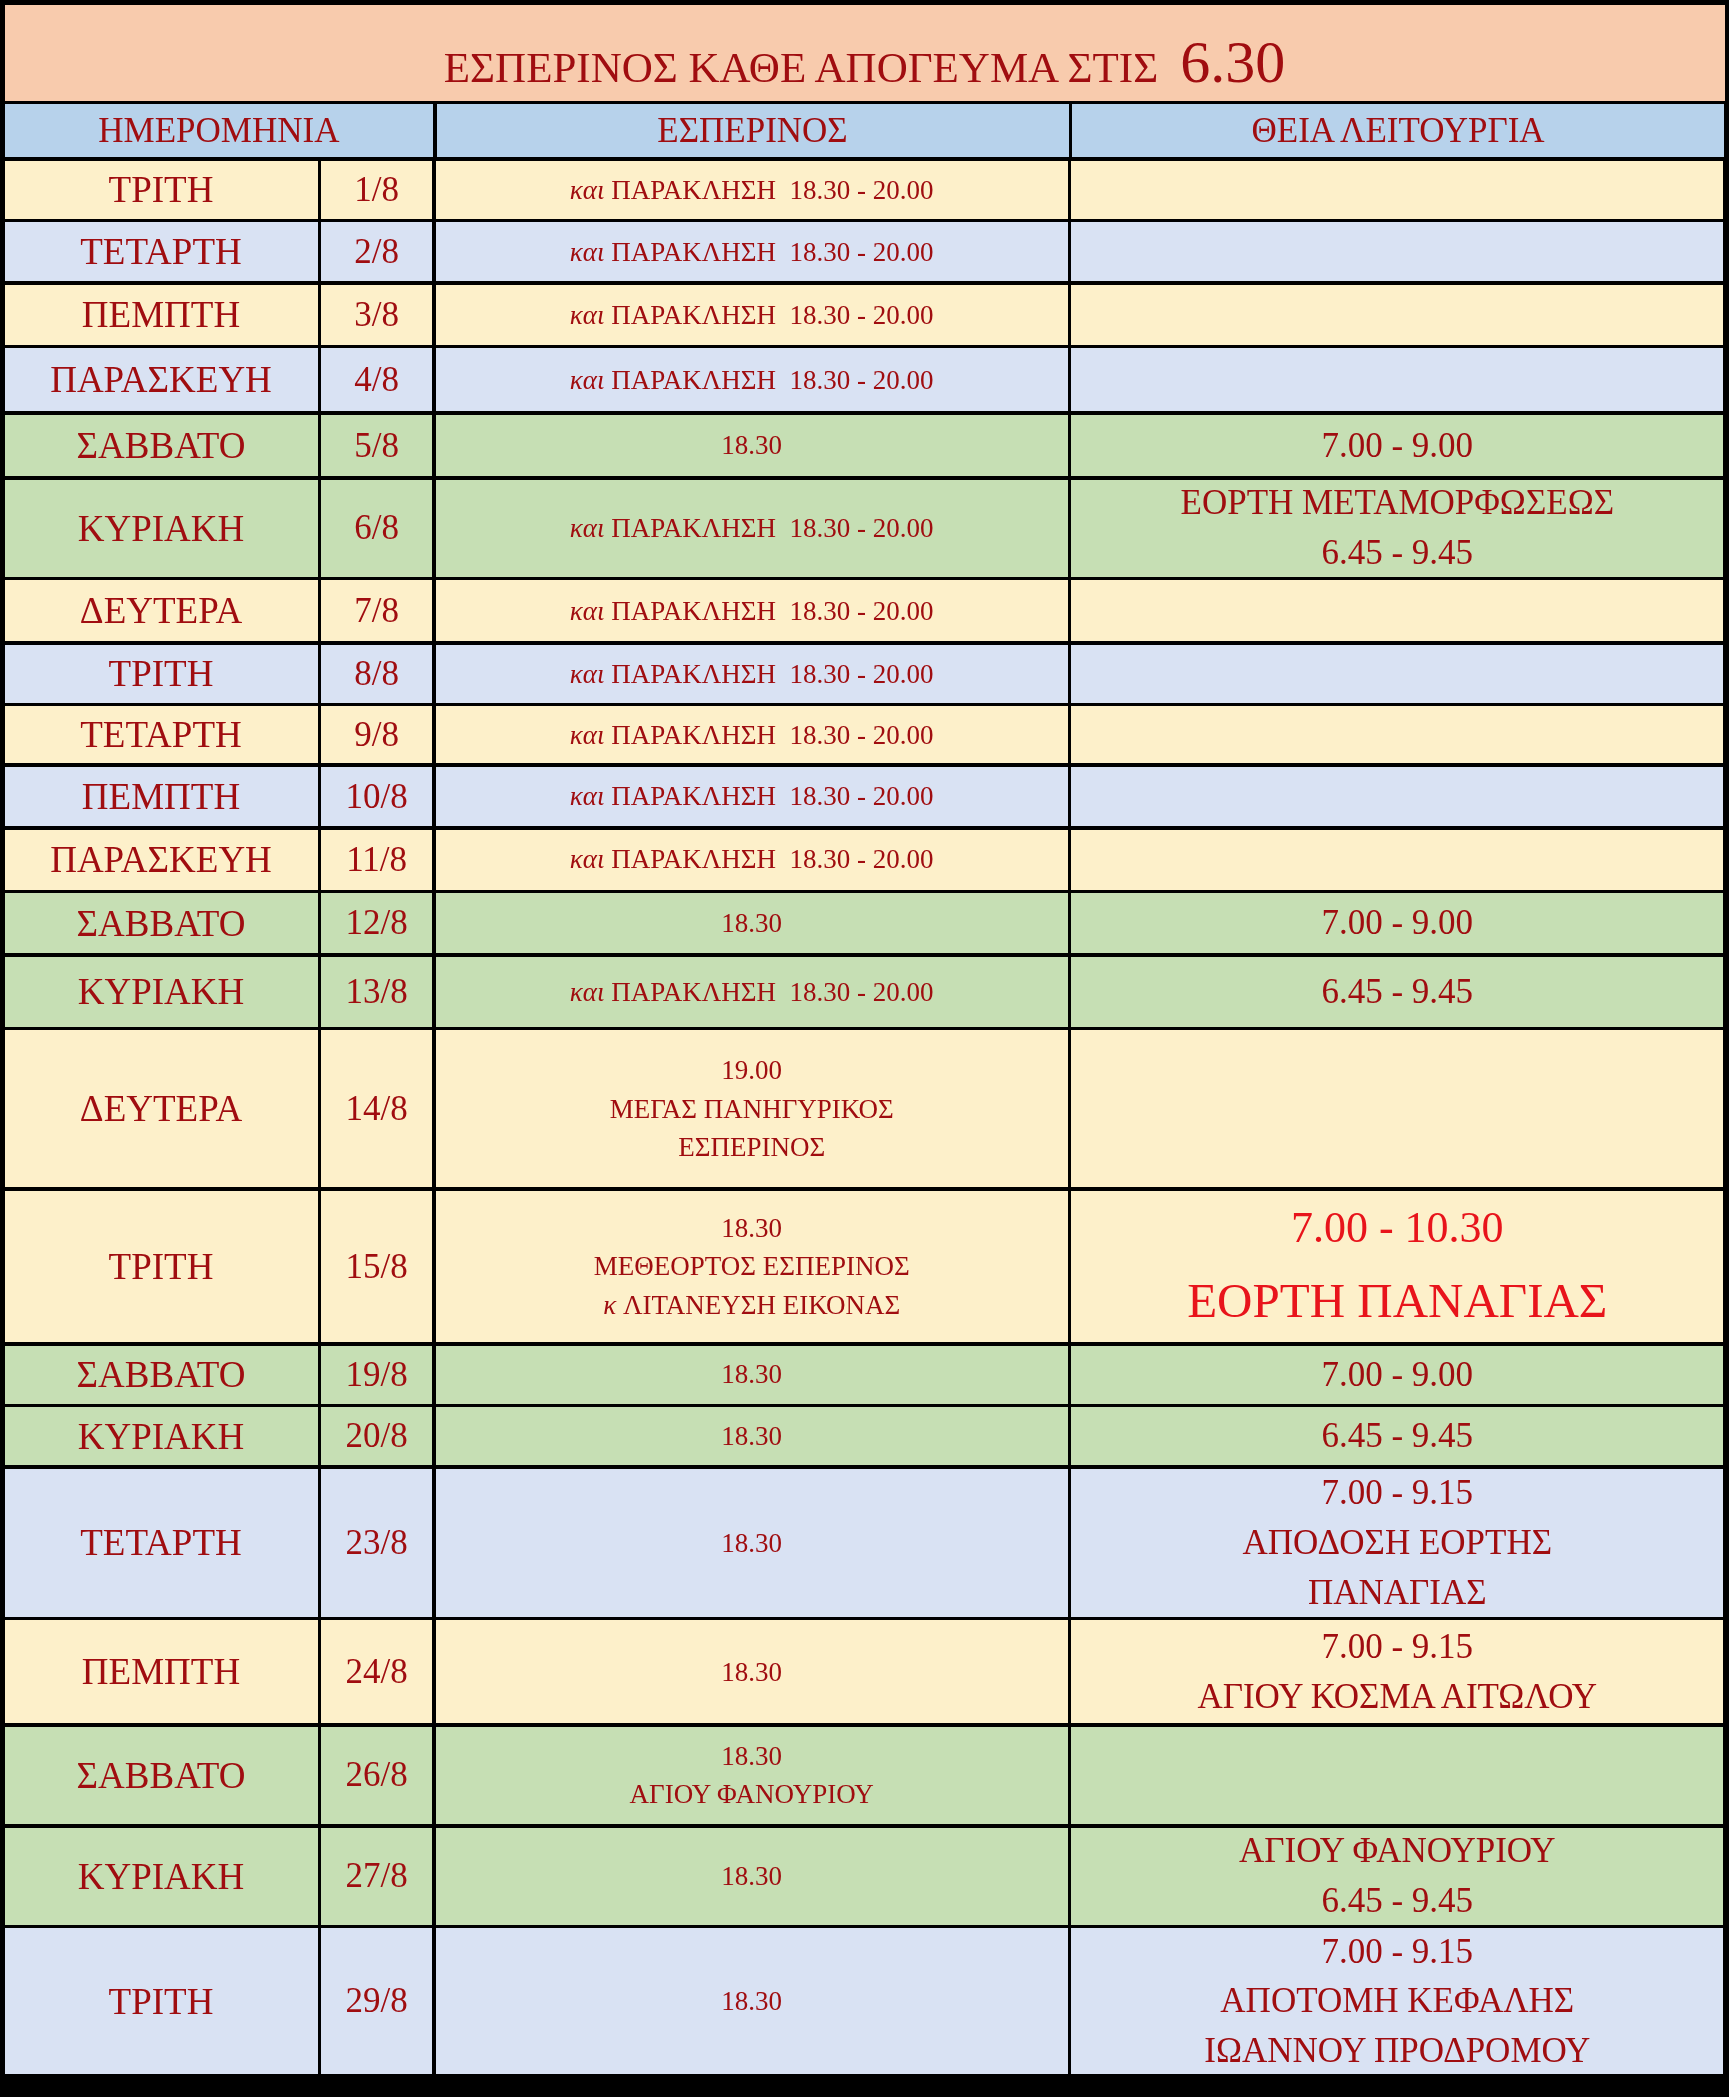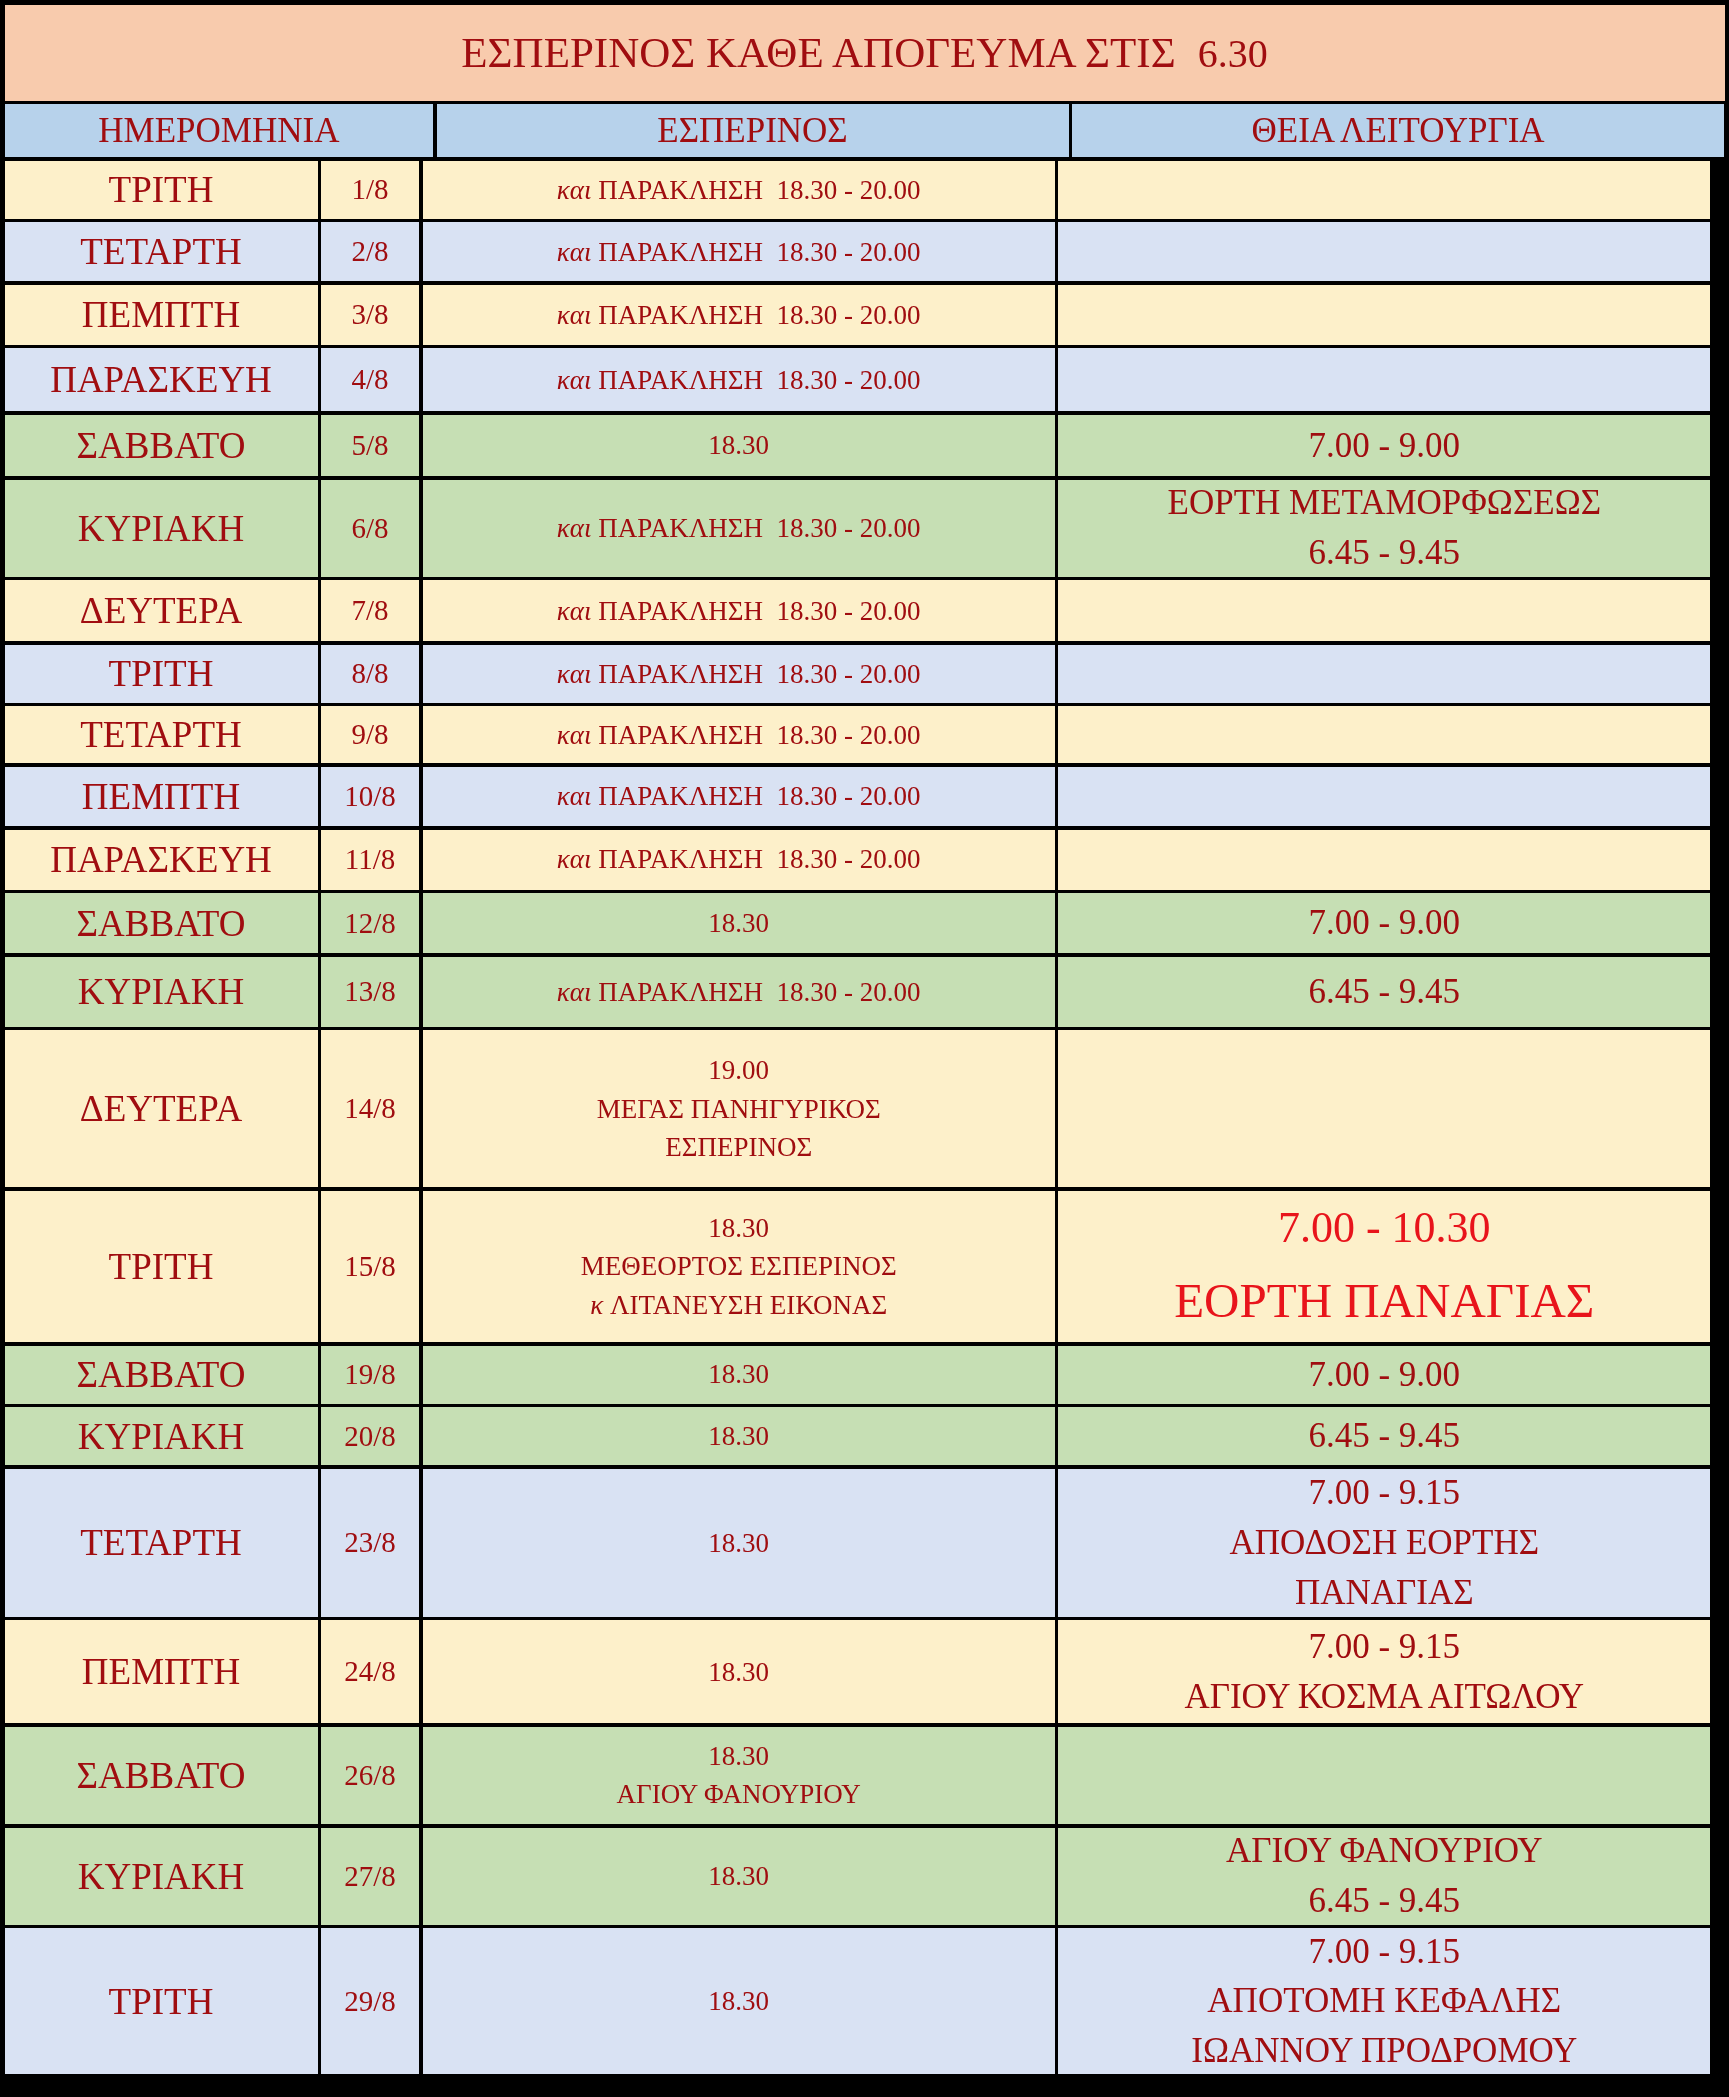--- a/index.html
+++ b/index.html
@@ -23,34 +23,34 @@
   
   .title-row{height:96px;}
   .title-cell{
     width:1720px;
     flex-direction:row;align-items:baseline;justify-content:center;
     padding-top:23.6px;
     background:var(--title-bg);
     color:var(--title-red);
     font-size:43px;
   }
-  .title-time{font-size:40px;margin-left:22px;}
+  .title-time{font-size:60px;margin-left:22px;}
   
   .header-row{height:53px;justify-content:center;}
   .header-row .cell{
     background:var(--header-bg);
     color:#000;
     font-size:35px;
   }
   .hdr-date{width:428px;}
   .hdr-vespers{width:632px;}
   .hdr-liturgy{width:652px;}
   
   .day{width:313px;font-size:37px;}
-  .date{width:98px;font-size:29px;}
+  .date{width:111px;font-size:35px;}
   .vespers{width:632px;font-size:27px;}
   .liturgy{width:652px;font-size:35px;}
   .row .cell{color:var(--text-dark-red);}
   .tone-cream .cell{background:var(--cream);}
   .tone-blue  .cell{background:var(--blue);}
   .tone-green .cell{background:var(--green);}
   .line{line-height:1.42;}
   .kai{font-style:italic;}
   .feast .line{
     color:var(--text-bright-red);

